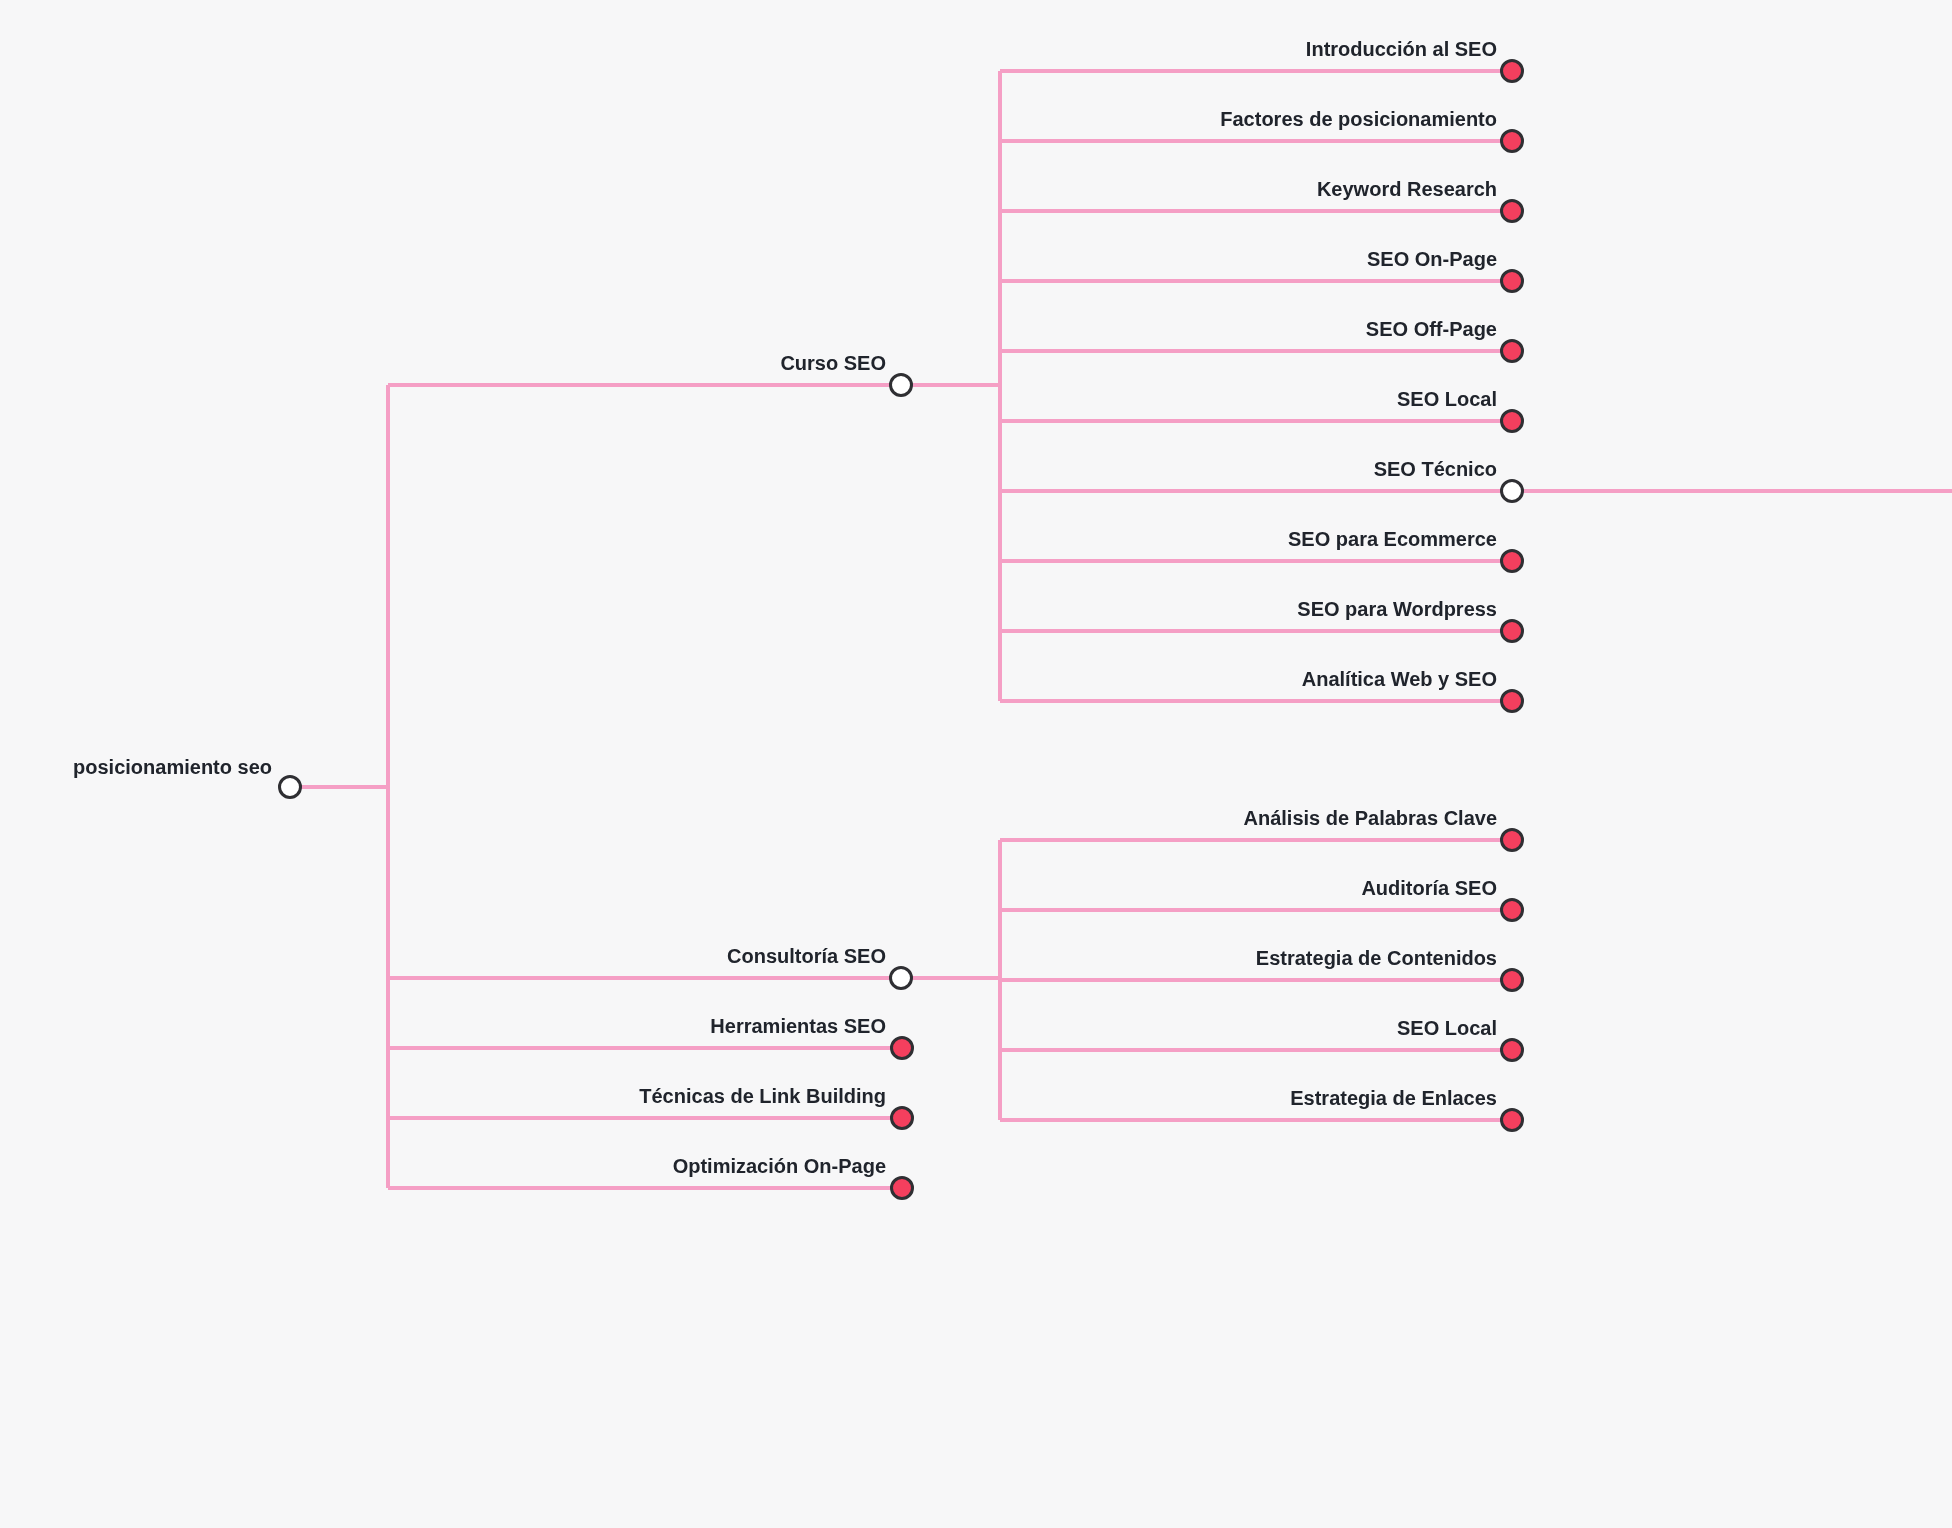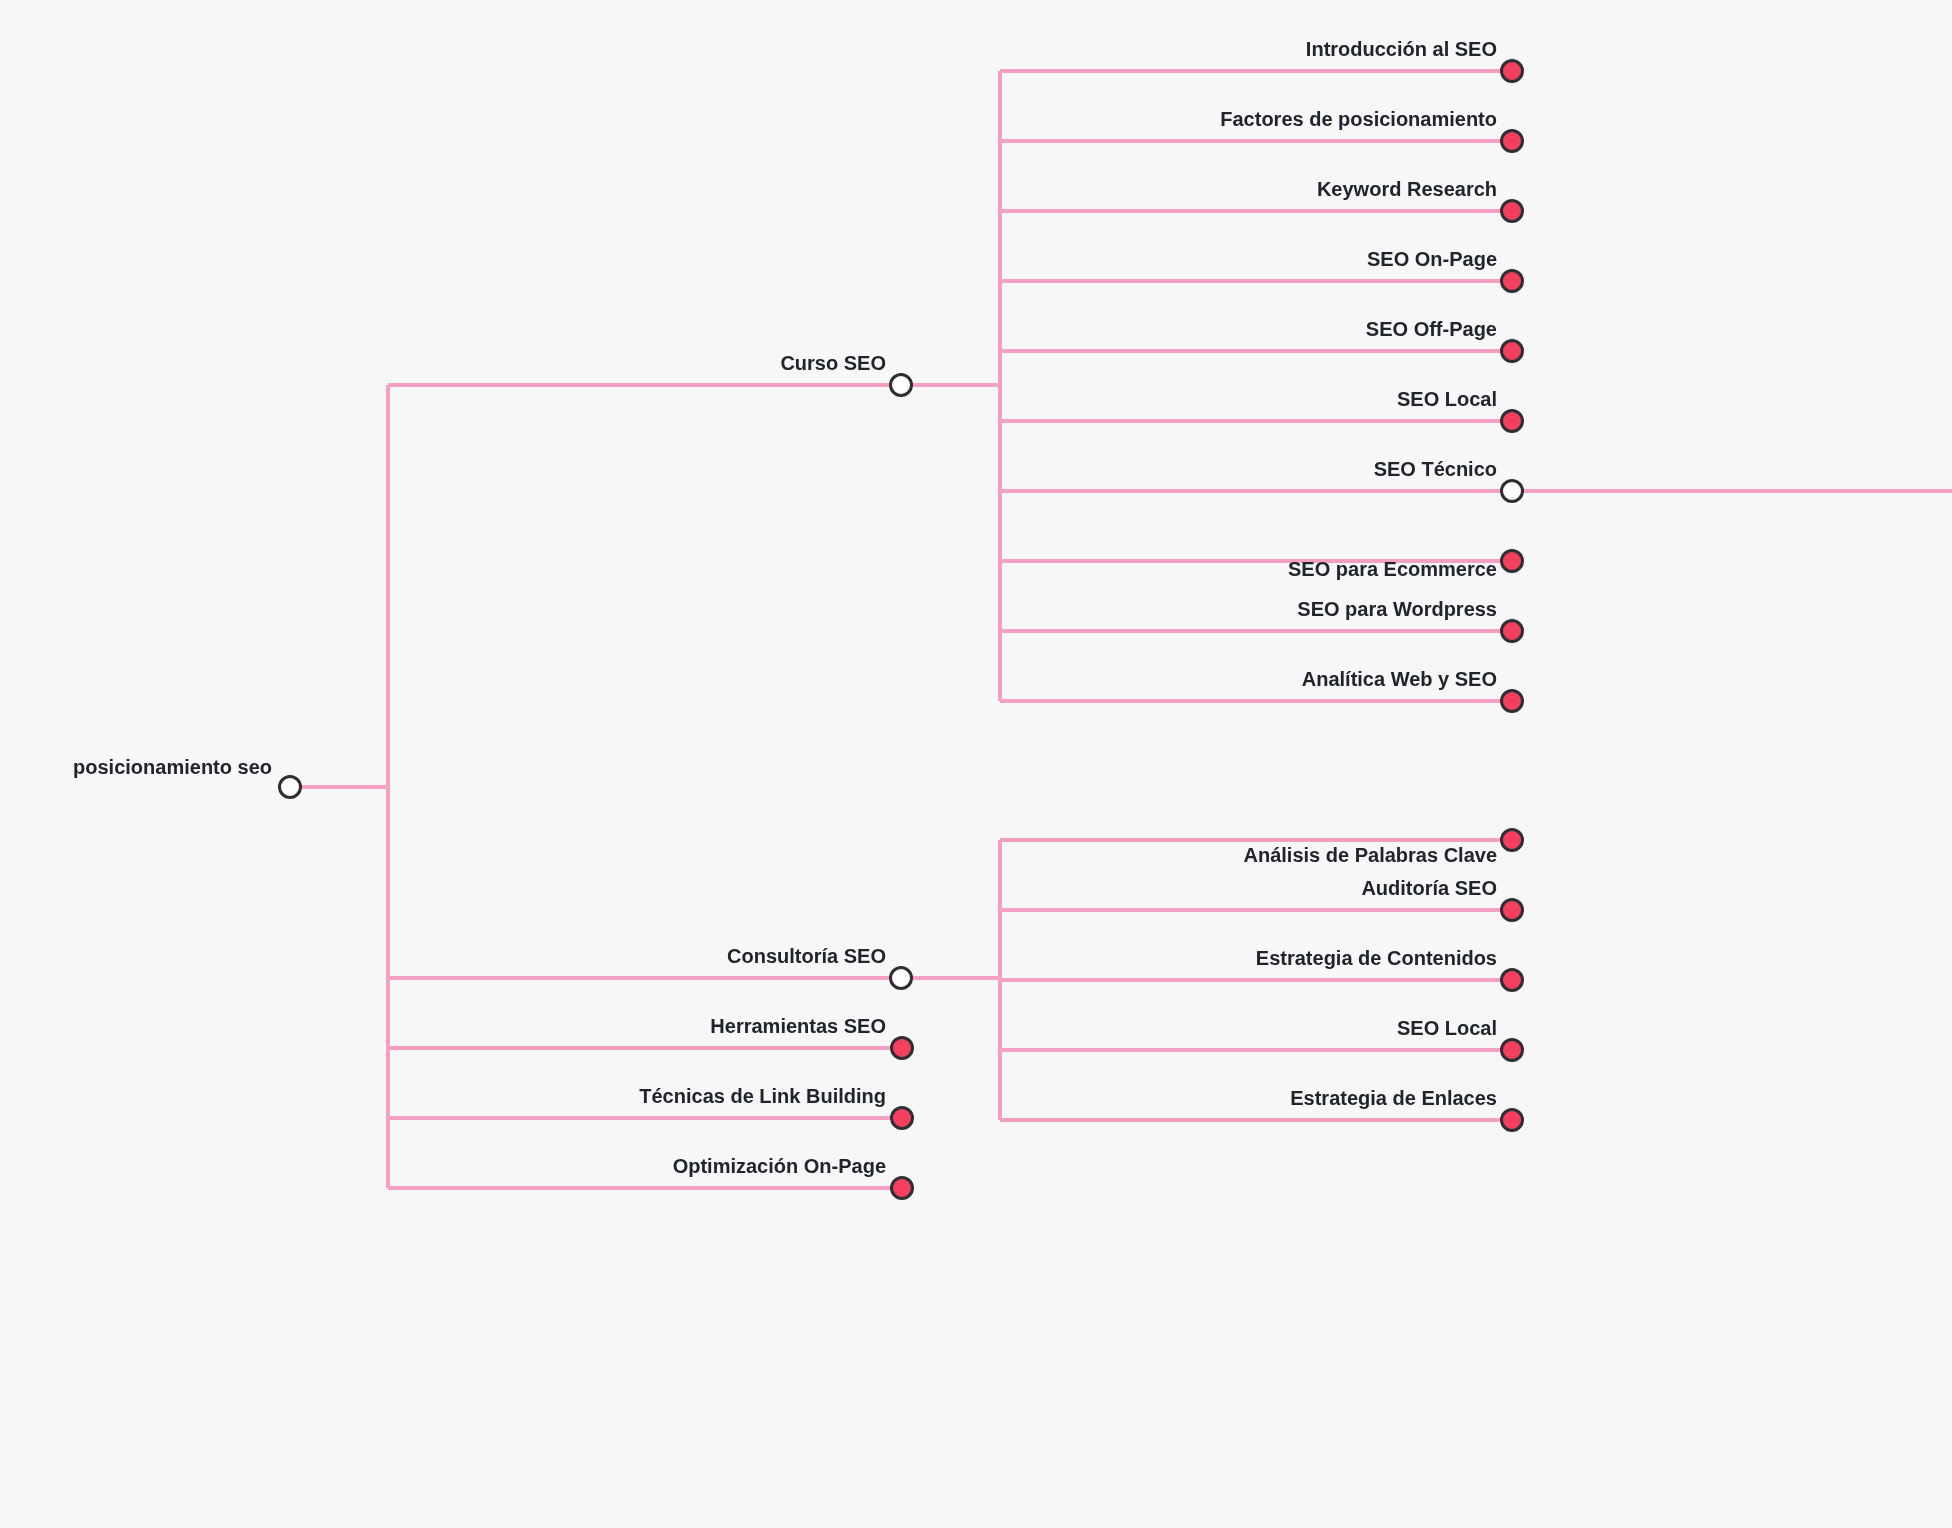--- a/index.html
+++ b/index.html
@@ -114,23 +114,23 @@
   <div class="label" style="right:1066px;top:1080px;">Técnicas de Link Building</div>
   <div class="label" style="right:1066px;top:1150px;">Optimización On-Page</div>
 
   <div class="label" style="right:455px;top:33px;">Introducción al SEO</div>
   <div class="label" style="right:455px;top:103px;">Factores de posicionamiento</div>
   <div class="label" style="right:455px;top:173px;">Keyword Research</div>
   <div class="label" style="right:455px;top:243px;">SEO On-Page</div>
   <div class="label" style="right:455px;top:313px;">SEO Off-Page</div>
   <div class="label" style="right:455px;top:383px;">SEO Local</div>
   <div class="label" style="right:455px;top:453px;margin-left:43px;">SEO Técnico</div>
-  <div class="label" style="right:455px;top:553px;">SEO para Ecommerce</div>
+  <div class="label" style="right:455px;top:523px;">SEO para Ecommerce</div>
   <div class="label" style="right:455px;top:593px;">SEO para Wordpress</div>
   <div class="label" style="right:455px;top:663px;">Analítica Web y SEO</div>
 
-  <div class="label" style="right:455px;top:802px;margin-top:37px;">Análisis de Palabras Clave</div>
+  <div class="label" style="right:455px;top:802px;">Análisis de Palabras Clave</div>
   <div class="label" style="right:455px;top:872px;">Auditoría SEO</div>
   <div class="label" style="right:455px;top:942px;">Estrategia de Contenidos</div>
   <div class="label" style="right:455px;top:1012px;">SEO Local</div>
   <div class="label" style="right:455px;top:1082px;">Estrategia de Enlaces</div>
 
 </div>
 
 </body></html>

